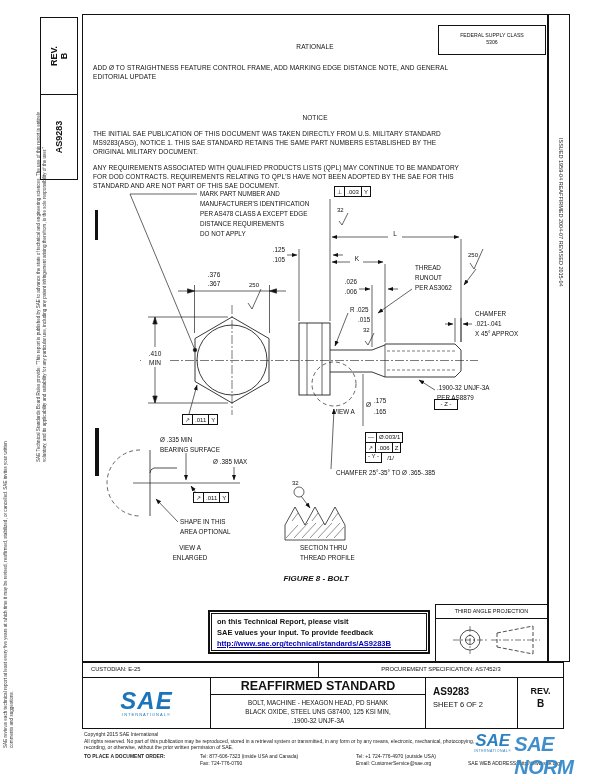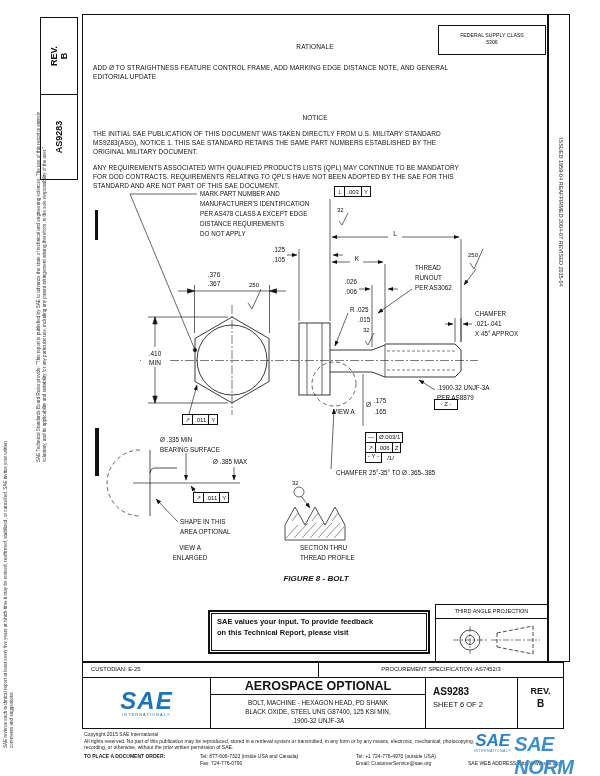--- a/index.html
+++ b/index.html
@@ -259,22 +259,23 @@
       <span class="c thin" style="display:inline-flex; height:11px; font-size:6px; padding:0 2px; border:1px solid #111; background:#fff;">- Y -</span>
       <span style="font-size:6px; margin-left:5px;">/1/</span>
     </div>
   </div>
   <div class="abs thin" style="left:434px; top:399px; width:24px; height:11px; background:#fff; font-size:6px; line-height:9px; text-align:center;">- Z -</div>
 
   <div class="abs ctr b" style="left:256px; top:574px; width:120px; font-size:8px; font-style:italic;">FIGURE 8 - BOLT</div>
 
   <div class="abs" style="left:208px; top:610px; width:222px; height:44px; border:2px solid #111; padding:1px; background:#fff;">
     <div style="border:1px solid #111; height:100%; padding:2px 5px; font-size:7.5px; line-height:11px; font-weight:bold;">
+      <div>on this Technical Report, please visit</div>
       <div>SAE values your input. To provide feedback</div>
-      <div>on this Technical Report, please visit</div>
+      <div class="link">http://www.sae.org/technical/standards/AS9283B</div>
     </div>
   </div>
 
   <div class="abs thin" style="left:435px; top:604px; width:113px; height:58px; background:#fff;">
     <div class="ctr" style="border-bottom:1px solid #111; font-size:5.5px; line-height:13px; height:14px;">THIRD ANGLE PROJECTION</div>
     <svg width="111" height="42" viewBox="0 0 111 42">
       <g stroke="#222" fill="none" stroke-width="0.8">
         <circle cx="34" cy="21" r="10"></circle>
         <circle cx="34" cy="21" r="4.5"></circle>
         <line x1="17" y1="21" x2="51" y2="21" stroke-dasharray="6 2 2 2" stroke-width="0.6"></line>
@@ -292,21 +293,21 @@
     <div style="display:flex; border-bottom:1px solid #111; height:15px;">
       <div class="cell-label" style="width:236px; border-right:1px solid #111; padding:3px 0 0 8px;">CUSTODIAN: E-25</div>
       <div class="cell-label ctr" style="flex:1; padding-top:3px;">PROCUREMENT SPECIFICATION: AS7452/3</div>
     </div>
     <div style="display:flex; height:50px;">
       <div style="width:128px; border-right:1px solid #111; display:flex; flex-direction:column; align-items:center; justify-content:center;">
         <div class="wm-sae" style="font-size:24px; line-height:22px; letter-spacing:1px;">SAE</div>
         <div style="font-size:4px; color:#1b75bb; letter-spacing:1px;">INTERNATIONAL®</div>
       </div>
       <div style="width:215px; border-right:1px solid #111;">
-        <div class="ctr b" style="font-size:12.5px; line-height:16px; border-bottom:1px solid #111;">AEROSPACE OPTIONAL</div>
+        <div class="ctr b" style="font-size:12.5px; line-height:16px; border-bottom:1px solid #111;">REAFFIRMED STANDARD</div>
         <div class="ctr" style="font-size:6.3px; line-height:9px; padding-top:3px;">
           <div>BOLT, MACHINE - HEXAGON HEAD, PD SHANK</div>
           <div>BLACK OXIDE, STEEL UNS G87400, 125 KSI MIN,</div>
           <div>.1900-32 UNJF-3A</div>
         </div>
       </div>
       <div style="width:92px; border-right:1px solid #111; padding:8px 0 0 7px;">
         <div class="b" style="font-size:10px;">AS9283</div>
         <div style="font-size:7.5px; margin-top:3px;">SHEET 6 OF 2</div>
       </div>

